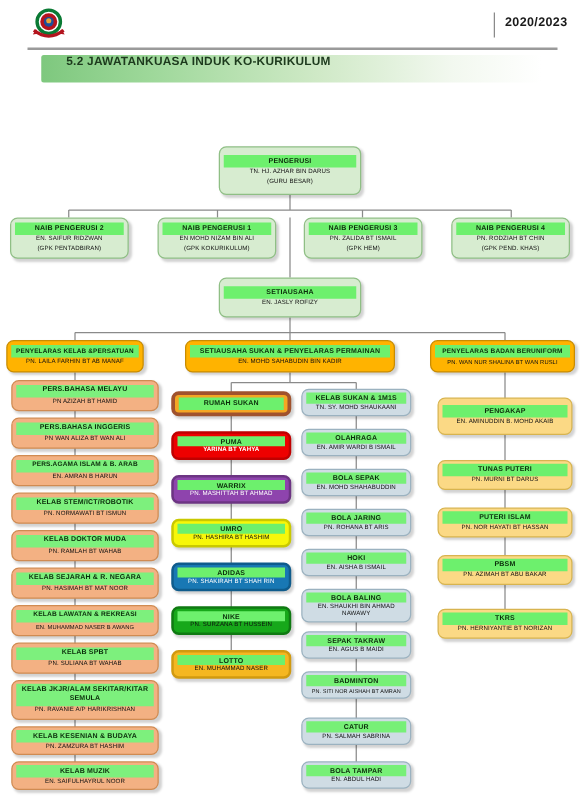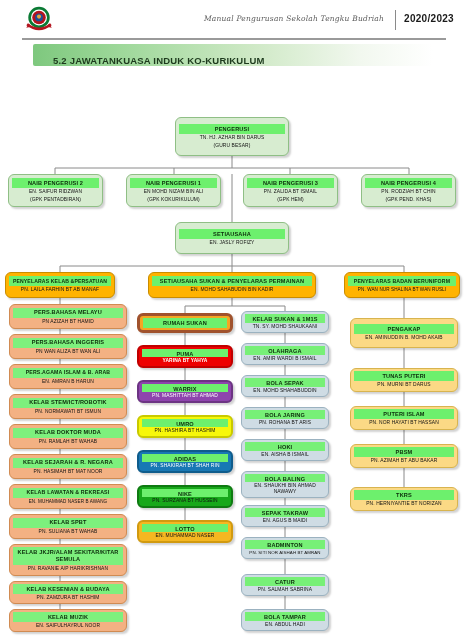--- a/index.html
+++ b/index.html
@@ -20,21 +20,21 @@
   .hdr-year{
     position:absolute;right:10px;top:13px;
     font-size:10px;font-weight:bold;color:#1a1a1a;letter-spacing:.3px;
   }
   .hdr-rule{position:absolute;left:22px;top:38px;width:424px;height:2px;background:#9a9a9a;}
 
   
   .section-bar{
     position:absolute;left:33px;top:44px;width:400px;height:22px;
     background:linear-gradient(to right,#7ec87e 0%,#9ed89a 22%,#cfe9c6 55%,#f2f8ef 82%,#ffffff 100%);
-    border-radius:2px;display:flex;align-items:flex-end;
+    border-radius:2px;display:flex;align-items:flex-start;
   }
   .section-bar span{
     margin-left:20px;font-size:9.5px;font-weight:bold;color:#1d3a1d;letter-spacing:.2px;
   }
 
   
   .chart{position:absolute;left:0;top:0;width:464px;height:640px;}
   .lines{position:absolute;left:0;top:0;width:464px;height:640px;pointer-events:none;}
 
   
@@ -94,21 +94,20 @@
 <div class="page-header">
   <svg class="logo" viewBox="0 0 40 40">
     <circle cx="20" cy="17" r="11" fill="none" stroke="#0a7a34" stroke-width="3.2"></circle>
     <circle cx="20" cy="17" r="8" fill="#b3141e"></circle>
     <circle cx="20" cy="17" r="4.6" fill="#1b4f9c"></circle>
     <circle cx="20" cy="16" r="2.4" fill="#e8a43a"></circle>
     <path d="M6 25 Q20 36 34 25" fill="none" stroke="#b3141e" stroke-width="3"></path>
     <path d="M8 24 L5 29 L11 28 Z" fill="#b3141e"></path>
     <path d="M32 24 L35 29 L29 28 Z" fill="#b3141e"></path>
   </svg>
-  <div class="hdr-title">Manual Pengurusan Sekolah Tengku Budriah</div>
   <div class="hdr-divider"></div>
   <div class="hdr-year">2020/2023</div>
   <div class="hdr-rule"></div>
 </div>
 
 <div class="section-bar">
   <span>5.2 JAWATANKUASA INDUK KO-KURIKULUM</span>
 </div>
 
 <div class="chart">

